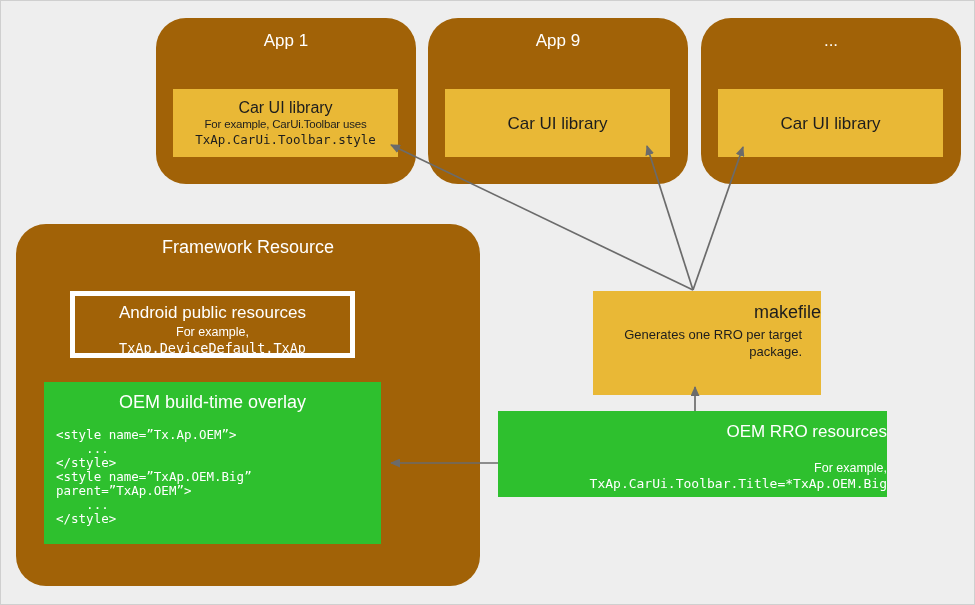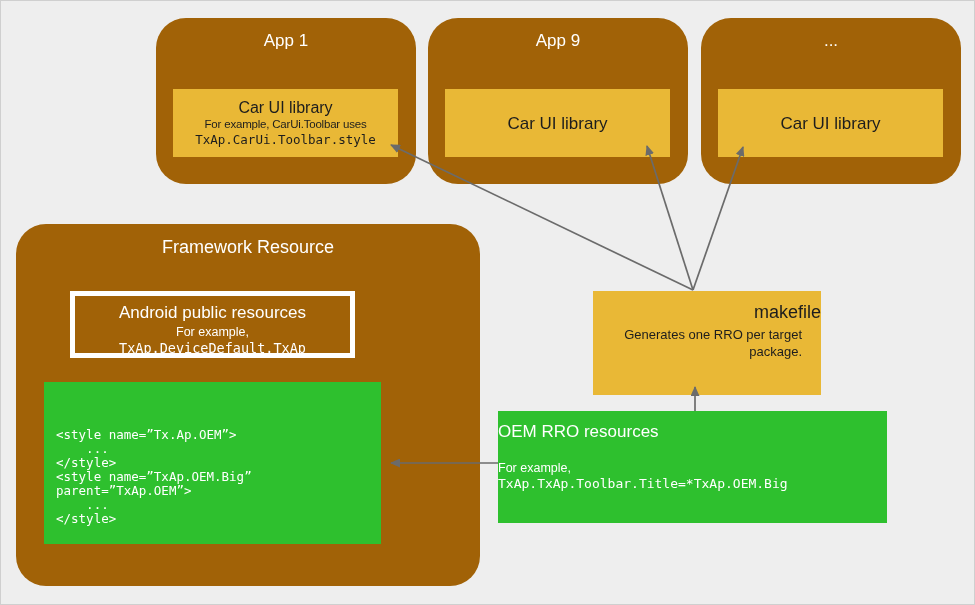--- a/index.html
+++ b/index.html
@@ -28,21 +28,21 @@
   .pub-title{font-size:17px;line-height:23px;}
   .pub-note{font-size:12.5px;line-height:16px;}
   .pub-code{font-size:13.5px;line-height:17px;}
   .overlay{position:absolute;left:28px;top:158px;width:337px;height:162px;}
   .overlay-title{padding-top:10px;font-size:18px;text-align:center;}
   .overlay-code{position:absolute;left:12px;top:46px;margin:0;text-align:left;
        font-size:12.5px;line-height:14px;color:#ffffff;}
   .mk{left:580px;top:290px;width:228px;height:104px;text-align:right;margin-left:12px;}
   .mk-title{padding-top:10px;font-size:18px;line-height:23px;}
   .mk-sub{font-size:13px;line-height:17px;width:190px;margin:2px auto 0;}
-  .rro{left:497px;top:410px;width:389px;height:112px;text-align:left;}
+  .rro{left:497px;top:410px;width:389px;height:86px;text-align:right;}
   .rro-title{padding-top:10px;font-size:17px;line-height:21px;}
   .rro-note{margin-top:18px;font-size:12.5px;line-height:16px;}
   .rro-code{font-size:13px;line-height:16px;}
   .arrows{position:absolute;left:0;top:0;pointer-events:none;}
 </style>
 </head>
 <body>
 
 <div class="canvas">
 
@@ -72,39 +72,40 @@
   <div class="box blue fw">
     <div class="fw-title">Framework Resource</div>
 
     <div class="box pub">
       <div class="pub-title">Android public resources</div>
       <div class="pub-note">For example,</div>
       <div class="pub-code mono">TxAp.DeviceDefault.TxAp</div>
     </div>
 
     <div class="box green overlay">
+      <div class="overlay-title">OEM build-time overlay</div>
       <pre class="overlay-code mono">&lt;style name=”Tx.Ap.OEM”&gt;
     ...
 &lt;/style&gt;
 &lt;style name=”TxAp.OEM.Big”
 parent=”TxAp.OEM”&gt;
     ...
 &lt;/style&gt;</pre>
     </div>
   </div>
 
   <div class="box yellow mk">
     <div class="mk-title">makefile</div>
     <div class="mk-sub">Generates one RRO per target package.</div>
   </div>
 
   <div class="box green rro">
     <div class="rro-title">OEM RRO resources</div>
     <div class="rro-note">For example,</div>
-    <div class="rro-code mono">TxAp.TxAp.Toolbar.Title=*TxAp.OEM.Big</div>
+    <div class="rro-code mono">TxAp.CarUi.Toolbar.Title=*TxAp.OEM.Big</div>
   </div>
 
   <svg class="arrows" width="975" height="605" viewBox="0 0 975 605">
     <defs>
       <marker id="ah" markerWidth="11" markerHeight="9" refX="9" refY="4.5" orient="auto" markerUnits="userSpaceOnUse">
         <path d="M0,0 L10,4.5 L0,9 z" fill="#6B6B6B"></path>
       </marker>
     </defs>
     <line x1="692" y1="289" x2="390" y2="144" stroke="#6B6B6B" stroke-width="1.7" marker-end="url(#ah)"></line>
     <line x1="692" y1="289" x2="646" y2="145" stroke="#6B6B6B" stroke-width="1.7" marker-end="url(#ah)"></line>

